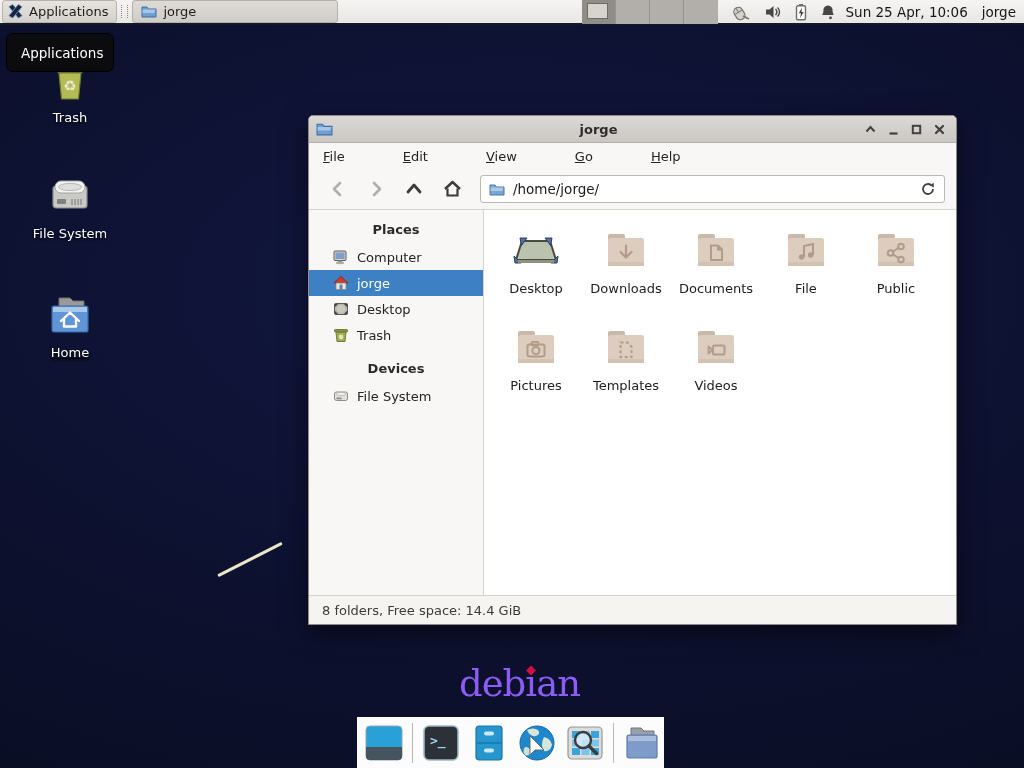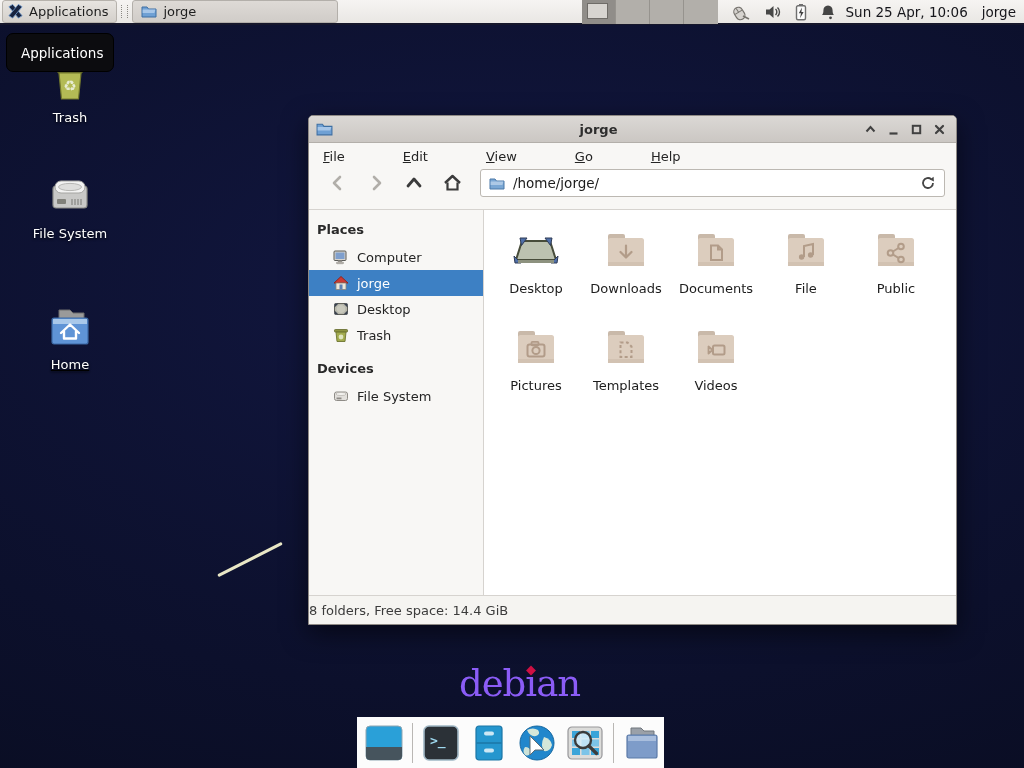--- a/index.html
+++ b/index.html
@@ -48,39 +48,39 @@
     display:flex;align-items:center;border-radius:4px 4px 0 0;flex:0 0 auto;}
   .tb-icon{margin-left:7px;display:flex;}
   .tb-title{flex:1;text-align:center;font-weight:bold;font-size:13px;color:#2d2d2d;}
   .tb-btns{display:flex;gap:10px;margin-right:10px;align-items:center;}
   .tb-btns span{display:flex;cursor:default;}
   .menubar{height:26px;background:#f8f7f5;display:flex;align-items:center;padding-left:5px;flex:0 0 auto;gap:40px;}
   .mi{padding:0 9px;font-size:13px;color:#242424;height:100%;display:flex;align-items:center;}
   .mi b{display:block;font-weight:normal;}
   .mi b::first-letter{text-decoration:underline;}
   .toolbar{height:40px;background:#f8f7f5;border-bottom:1px solid #d6d3cf;display:flex;
-    padding:0 11px;gap:2px;flex:0 0 auto;}
+    align-items:center;padding:0 11px;gap:2px;flex:0 0 auto;}
   .nav{width:36px;height:28px;display:flex;align-items:center;justify-content:center;border-radius:3px;}
   .pathbar{flex:1;height:28px;margin-left:8px;background:#fff;border:1px solid #bcb8b2;border-radius:3px;
     display:flex;align-items:center;padding:0 8px;gap:8px;font-size:13.5px;color:#1b1b1b;box-sizing:border-box;}
   .path-text{flex:1;}
   .winbody{flex:1;display:flex;min-height:0;}
-  .sidebar{width:175px;background:#f8f7f5;border-right:1px solid #d6d3cf;box-sizing:border-box;padding-top:8px;}
+  .sidebar{width:175px;background:#f8f7f5;border-right:1px solid #d6d3cf;box-sizing:border-box;padding-top:8px;text-align:center;}
   .side-h{font-weight:bold;font-size:13px;color:#2a2a2a;padding:4px 8px 7px;}
   .side-h.devs{margin-top:9px;}
   .srow{height:26px;display:flex;align-items:center;gap:8px;padding-left:24px;font-size:13px;color:#242424;}
   .srow svg{flex:0 0 auto;display:block;}
   .srow.sel{background:#3d80c4;color:#fff;}
   .content{flex:1;background:#fff;}
   .grid{display:grid;grid-template-columns:repeat(5,90px);padding:12px 0 0 7px;}
   .cell{width:90px;height:97px;display:flex;flex-direction:column;align-items:center;padding-top:4px;
     box-sizing:border-box;font-size:13px;color:#1d1d1d;}
   .cell .nm{margin-top:7px;}
   .statusbar{height:28px;background:#f5f4f1;border-top:1px solid #d6d3cf;display:flex;align-items:center;
-    font-size:13px;color:#3c3c3c;flex:0 0 auto;}
+    padding-left:13px;font-size:13px;color:#3c3c3c;flex:0 0 auto;}
   
   .debian{position:absolute;left:459px;top:662px;font-family:"DejaVu Serif","Liberation Serif",serif;
     font-size:37px;color:#8b5cf6;letter-spacing:-1px;display:flex;z-index:5;}
   .deb-i{position:relative;}
   .deb-i::before{content:"";position:absolute;left:50%;top:5px;width:7px;height:7px;
     transform:translateX(-50%) rotate(45deg);background:#ce1043;}
   
   .dock{position:absolute;left:357px;top:717px;width:307px;height:51px;background:#fcfcfc;
     display:flex;align-items:center;padding:0 7px;gap:8px;box-sizing:border-box;z-index:15;}
   .dock-sep{width:1px;height:40px;background:#b9b7b4;flex:0 0 auto;}
@@ -172,21 +172,21 @@
     <g stroke="#8f8f8c" stroke-width="1.4">
       <line x1="26" y1="29" x2="26" y2="35"></line>
         <line x1="29" y1="29" x2="29" y2="35"></line>
       <line x1="32" y1="29" x2="32" y2="35"></line>
         <line x1="35" y1="29" x2="35" y2="35"></line>
     </g>
   </svg>
   <div class="lbl" style="margin-top:8px;">File System</div>
 </div>
 
-<div class="dicon" style="top:303px;text-decoration:underline;">
+<div class="dicon" style="top:291px;text-decoration:underline;">
   <svg width="48" height="48" viewBox="0 0 48 48">
     <path d="M13,7 h11 l3,3 h11 v10 h-25 z" fill="#9a9a9a" stroke="#6d6d6d" stroke-width="1"></path>
     <rect x="6" y="15" width="36" height="26" rx="2" fill="#5f94d6" stroke="#3c69a4" stroke-width="1.2"></rect>
     <rect x="7" y="16" width="34" height="5" fill="#a8c8ea"></rect>
     <path d="M15,30 L24,21.5 L33,30 M18,28.5 V35.5 H30 V28.5" stroke="#ffffff" stroke-width="2.4" fill="none" stroke-linecap="round" stroke-linejoin="round"></path>
   </svg>
   <div class="lbl" style="margin-top:6px;">Home</div>
 </div>
 
 <div class="stray"></div>

